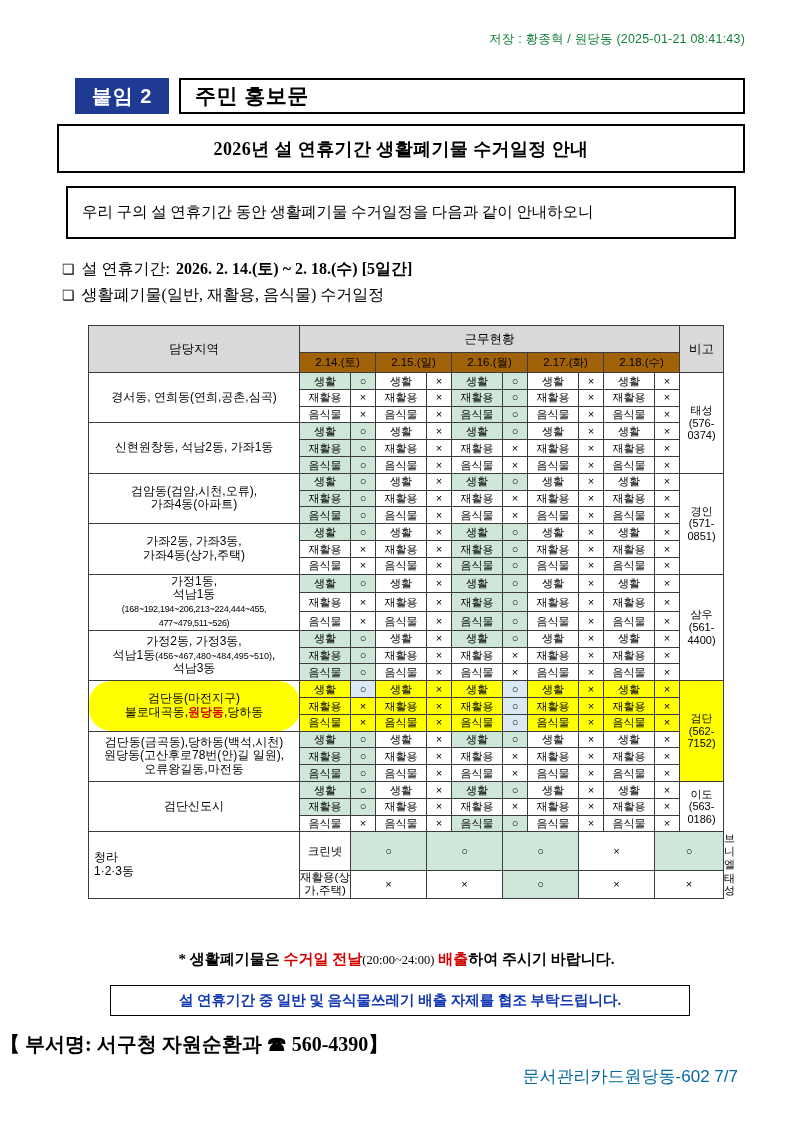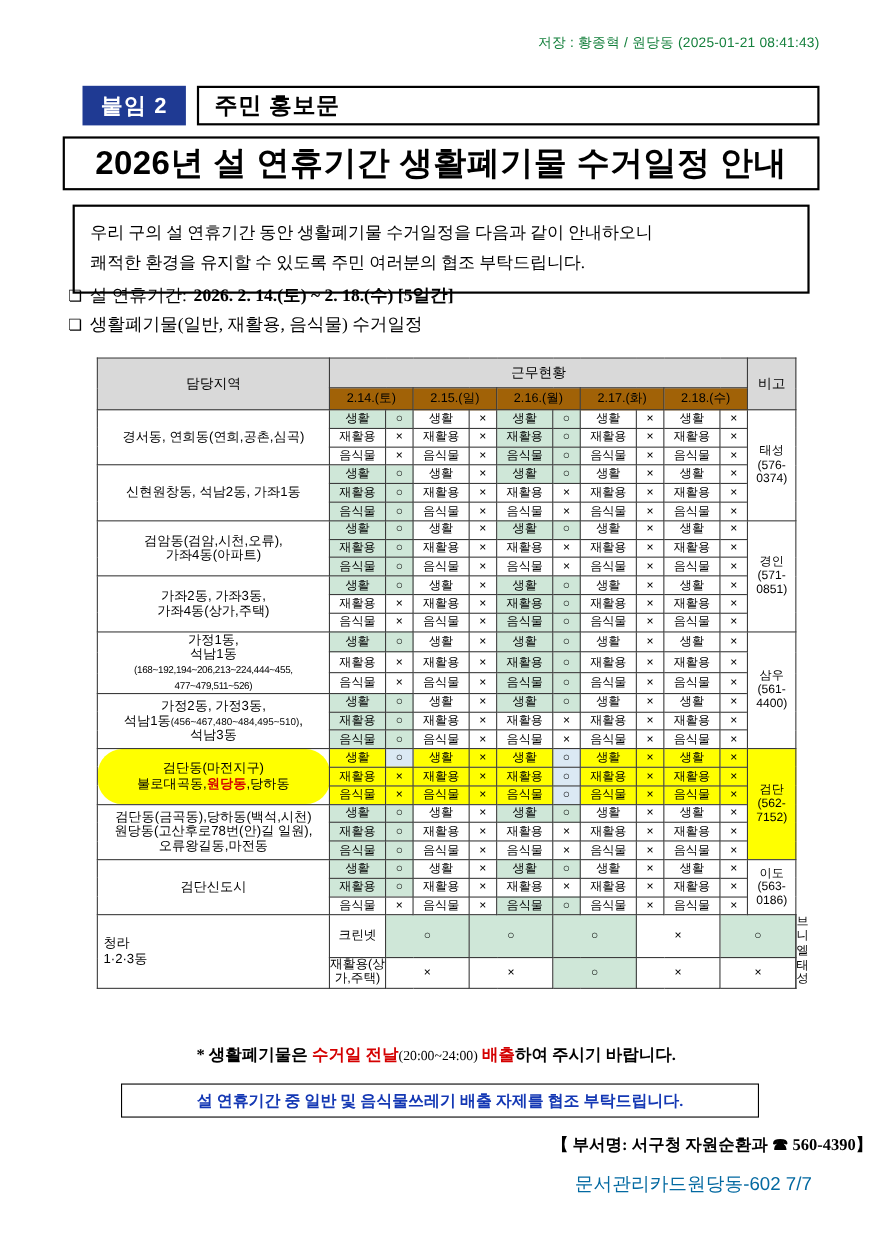--- a/index.html
+++ b/index.html
@@ -73,23 +73,24 @@
   .banner {
     position: absolute;
     top: 124px;
     left: 57px;
     right: 48px;
     height: 45px;
     border: 2px solid #000;
     display: flex;
     align-items: center;
     justify-content: center;
-    font-size: 30px;
+    font-size: 18px;
     font-weight: bold;
     letter-spacing: .4px;
+    font-family: Liberation Serif, serif;
   }
 
   
   .intro-box {
     position: absolute;
     top: 186px;
     left: 66px;
     right: 57px;
     border: 2px solid #000;
     padding: 10px 14px 11px 14px;
@@ -216,22 +217,22 @@
     font-weight: bold;
     font-size: 14.5px;
     font-family: "Liberation Serif", "DejaVu Serif", serif;
     white-space: nowrap;
   }
   .dept-line {
     position: absolute;
     top: 1031px;
     left: 0;
     right: 0;
-    text-align: right;
-    font-size: 15px;
+    text-align: left;
+    font-size: 20px;
     font-weight: bold;
     font-family: "Liberation Serif", "DejaVu Serif", serif;
     white-space: nowrap;
   }
   .page-footer {
     position: absolute;
     bottom: 33px;
     right: 55px;
     font-size: 17px;
     color: #0369a1;
@@ -247,21 +248,20 @@
 
   <div class="attach-row">
     <div class="attach-badge">붙임 2</div>
     <div class="attach-title-box">주민 홍보문</div>
   </div>
 
   <div class="banner">2026년 설 연휴기간 생활폐기물 수거일정 안내</div>
 
   <div class="intro-box">
     <div class="intro-line">우리 구의 설 연휴기간 동안 생활폐기물 수거일정을 다음과 같이 안내하오니</div>
-    <div class="intro-line">쾌적한 환경을 유지할 수 있도록 주민 여러분의 협조 부탁드립니다.</div>
   </div>
 
   <div class="bullets">
     <div class="bullet-line">
       <span class="bullet-mark">❏</span>
       <span>설 연휴기간:</span>
       <span class="bullet-strong" style="margin-left:6px">2026. 2. 14.(토) ~ 2. 18.(수) [5일간]</span>
     </div>
     <div class="bullet-line">
       <span class="bullet-mark">❏</span>

